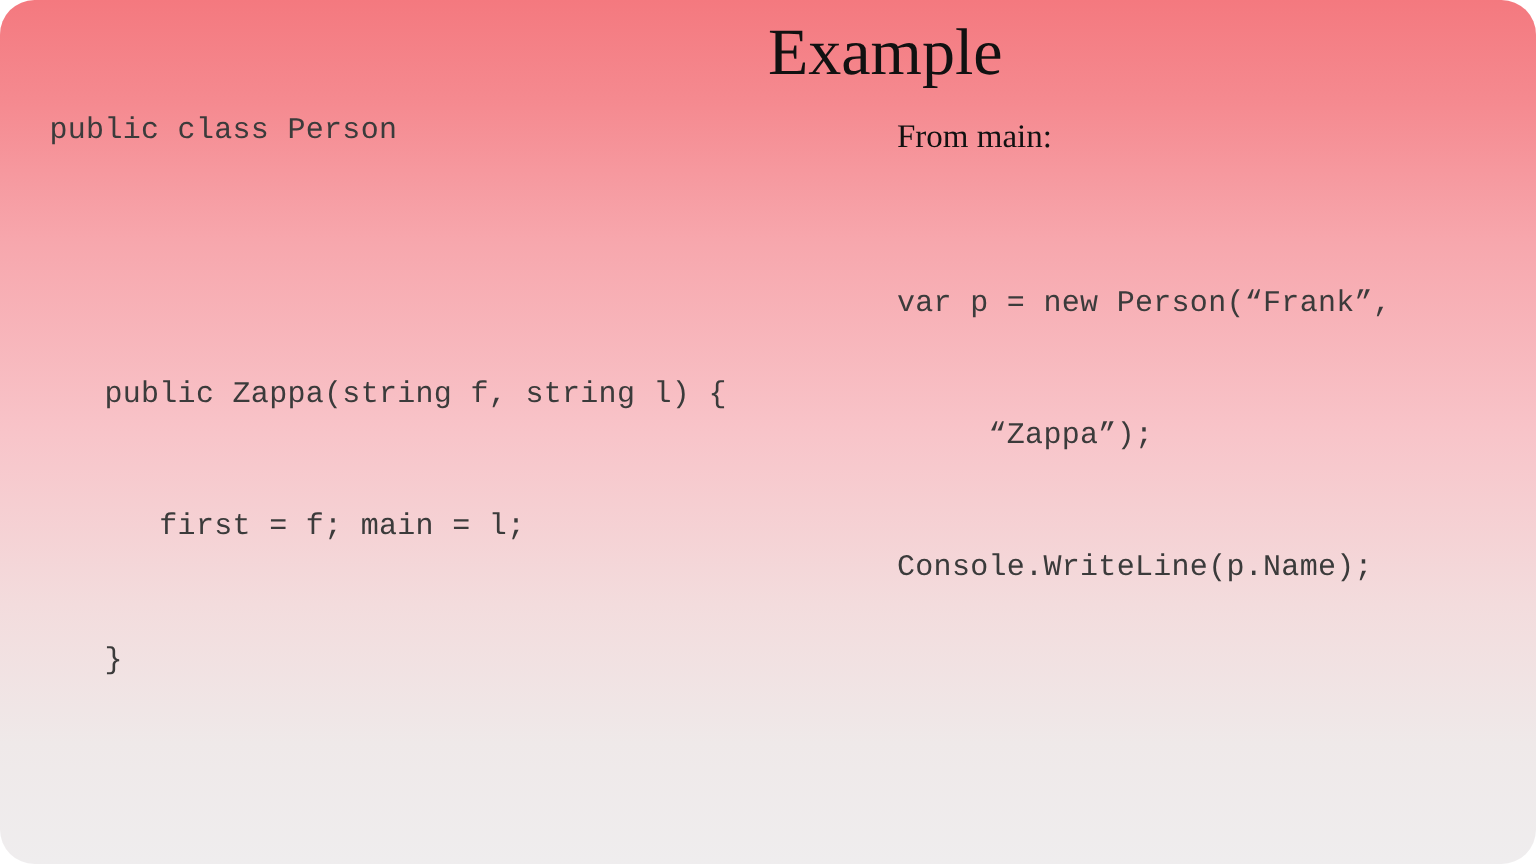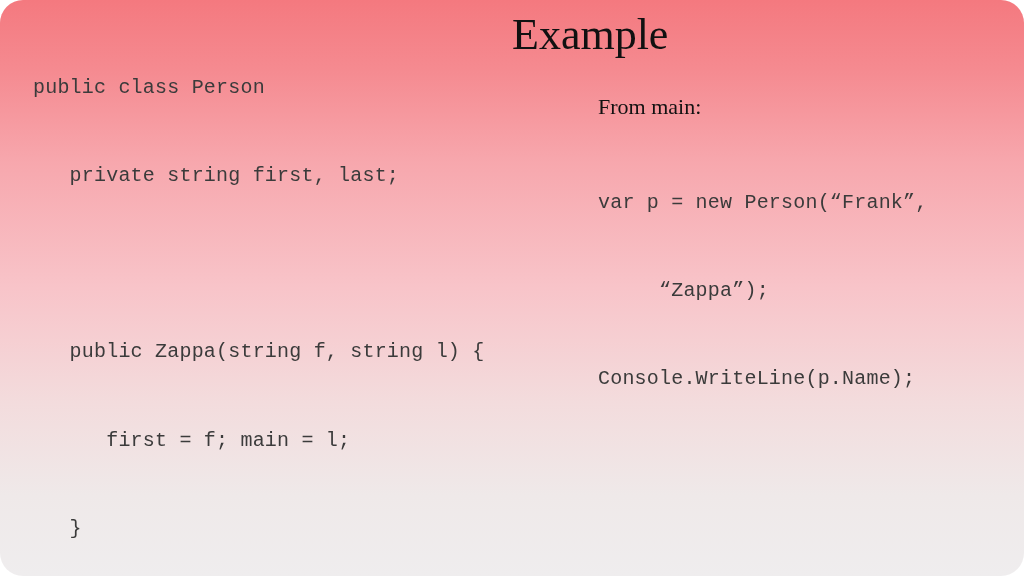--- a/index.html
+++ b/index.html
@@ -60,21 +60,21 @@
     margin-left: 11px;
   }
   #code-left .ln.blank {
     color: transparent;
   }
 
   
   #from-main {
     position: absolute;
     left: 598px;
-    top: 93px;
+    top: 77px;
     font-family: "Liberation Serif", "DejaVu Serif", serif;
     font-size: 22px;
     line-height: 28px;
     color: #111111;
     white-space: pre;
   }
   #code-right {
     position: absolute;
     left: 598px;
     top: 129px;
@@ -93,21 +93,20 @@
 </style>
 </head>
 <body>
 
 <div id="slide">
 
   <div id="title">Example</div>
 
   <div id="code-left">
     <span class="ln">public class Person</span>
-    <span class="ln">   private string first, last;</span>
     <span class="ln blank"></span>
     <span class="ln">   public Zappa(string f, string l) {</span>
     <span class="ln">      first = f; main = l;</span>
     <span class="ln">   }</span>
     
     
     
     
     
     

